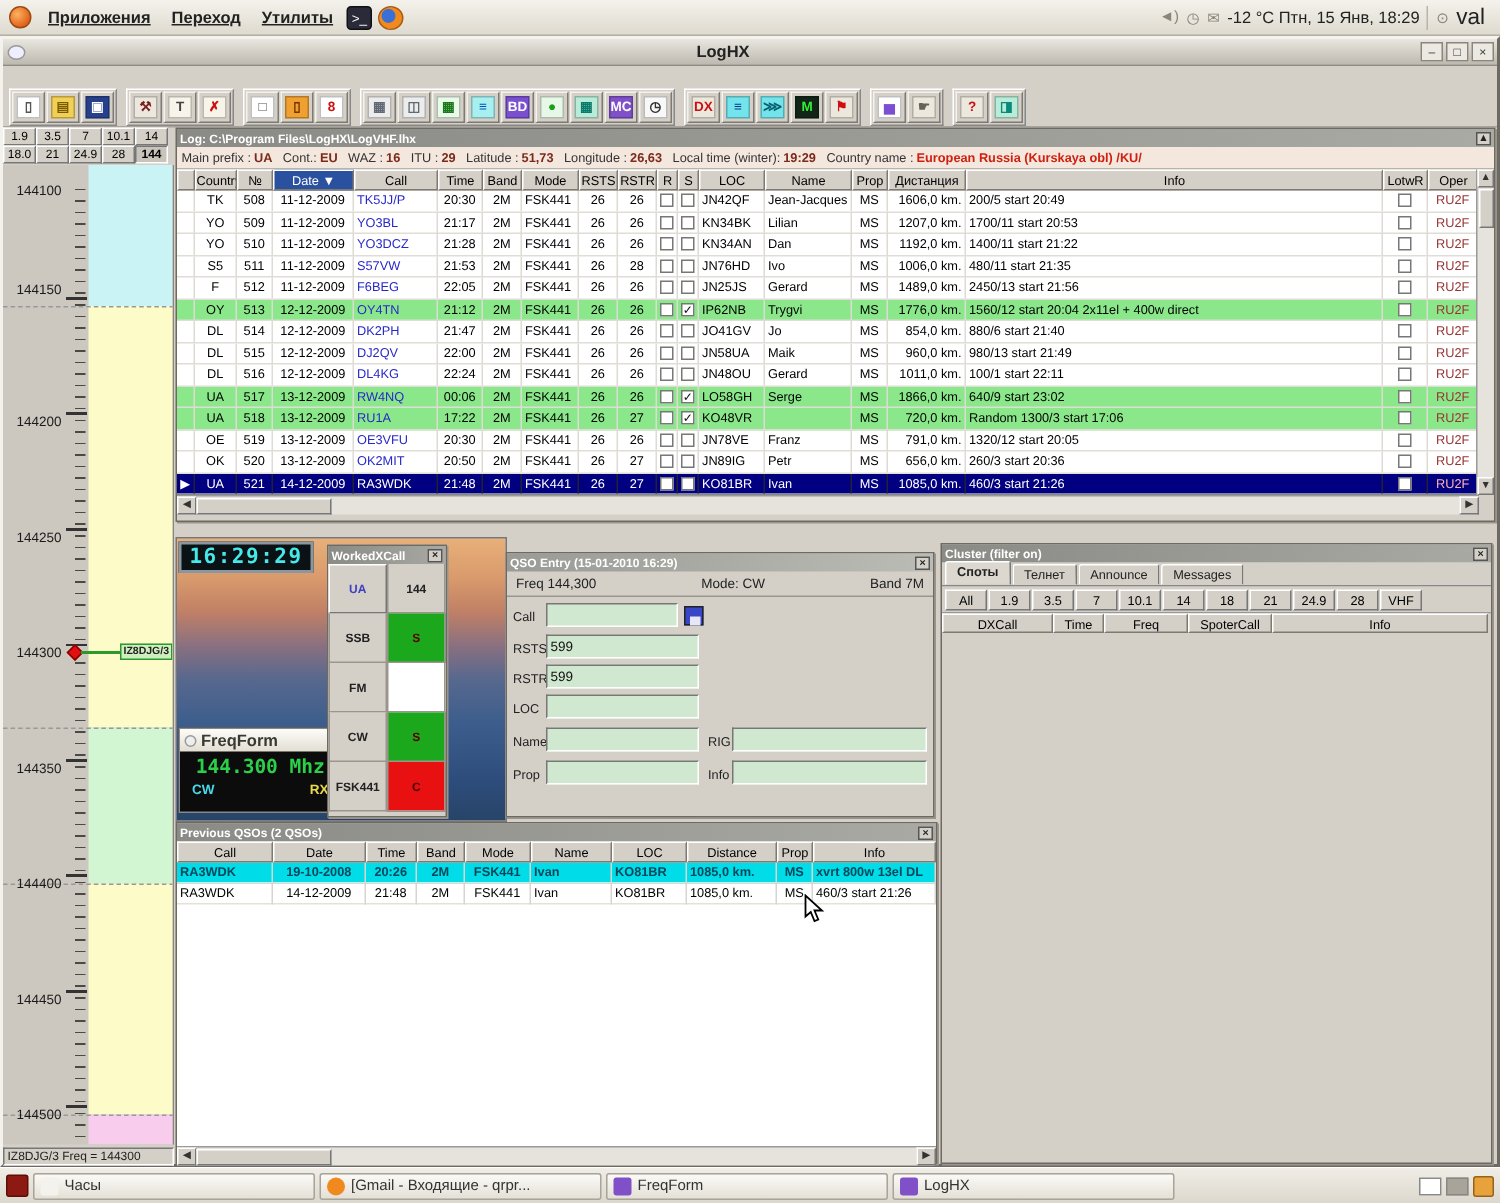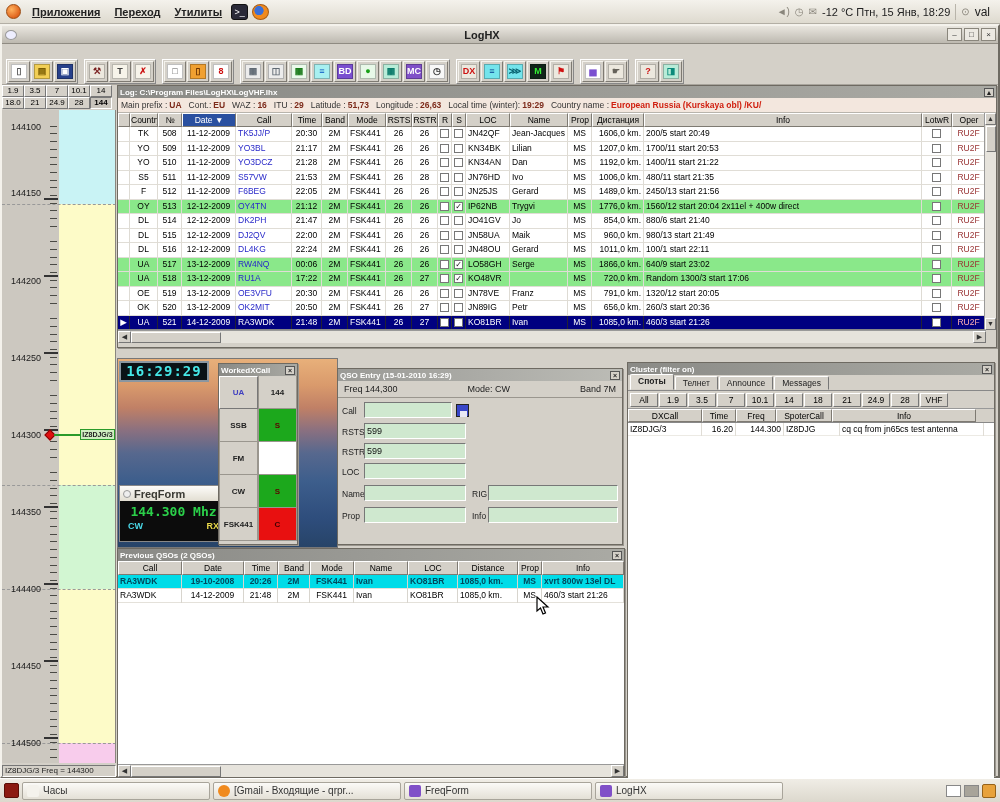--- a/index.html
+++ b/index.html
@@ -167,21 +167,21 @@
   <span id="desk-menus"><span class="dmenu">Приложения</span><span class="dmenu">Переход</span><span class="dmenu">Утилиты</span></span>
   <span class="mini-ico term">&gt;_</span>
   <span class="mini-ico ffox"></span>
   <div id="desk-right">
     <span class="tray">◄)</span>
     <span class="tray">◷</span>
     <span class="tray">✉</span>
     <span style="font-size:11px;color:#222;">-12 °C  Птн, 15 Янв, 18:29</span>
     <span class="sep-v"></span>
     <span class="tray">⊙</span>
-    <span style="font-size:12px;color:#222;padding-right:4px;">val</span>
+    <span style="font-size:15px;color:#222;padding-right:4px;">val</span>
   </div>
 </div>
 
 <div id="app-win">
   <div id="app-title">
     <span style="width:12px;height:10px;margin-left:3px;border:1px solid #999;border-radius:50%;background:#eef;"></span>
     <span class="t">LogHX</span>
     <span class="winbtn">–</span>
     <span class="winbtn">□</span>
     <span class="winbtn">×</span>
@@ -473,24 +473,21 @@
         <span class="cl-band">3.5</span>
         <span class="cl-band">7</span>
         <span class="cl-band">10.1</span>
         <span class="cl-band">14</span>
         <span class="cl-band">18</span>
         <span class="cl-band">21</span>
         <span class="cl-band">24.9</span>
         <span class="cl-band">28</span>
         <span class="cl-band">VHF</span>
       </div>
-    <div id="cl-header" style="white-space:nowrap; height:13px; background:#d4d0c8;"><span class="clhcell" style="width: 74px;">DXCall</span><span class="clhcell" style="width: 34px;">Time</span><span class="clhcell" style="width: 40px;">Freq</span><span class="clhcell" style="width: 56px;">SpoterCall</span><span class="clhcell" style="width: 144px;">Info</span></div>
-    <div id="cl-body">
-        <div class="clrow"><span class="clcell" style="width: 74px;">IZ8DJG/3</span><span class="clcell" style="width: 34px; text-align: right;">16.20</span><span class="clcell" style="width: 48px; text-align: right;">144.300</span><span class="clcell" style="width: 56px;">IZ8DJG</span><span class="clcell" style="width: 144px;">cq cq from jn65cs test antenna</span></div>
-      </div>
+    <div id="cl-header" style="white-space:nowrap; height:13px; background:#d4d0c8;"><span class="clhcell" style="width: 74px;">DXCall</span><span class="clhcell" style="width: 34px;">Time</span><span class="clhcell" style="width: 56px;">Freq</span><span class="clhcell" style="width: 56px;">SpoterCall</span><span class="clhcell" style="width: 144px;">Info</span></div>
   </div>
 </div>
 
 <div id="taskbar">
   <span class="tk-red"></span>
   <span id="tk-btns" style="display:flex; gap:3px;">
       <span class="tk-btn">
         <span class="tk-ic" style="background: rgb(244, 242, 236);"></span>
         <span>Часы</span>
       </span>

